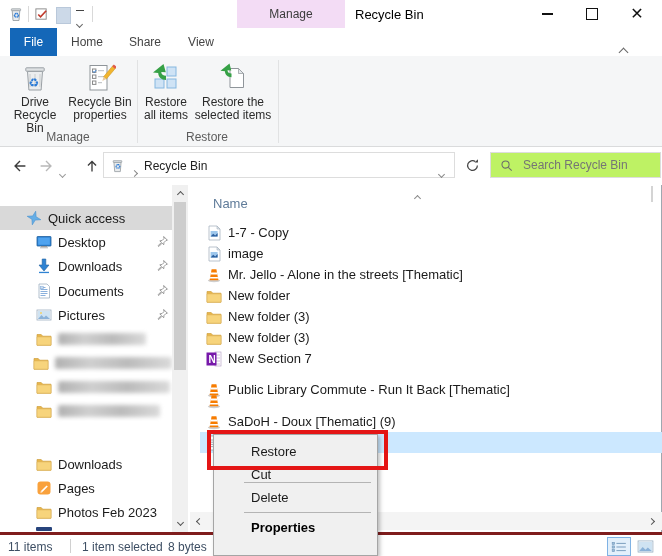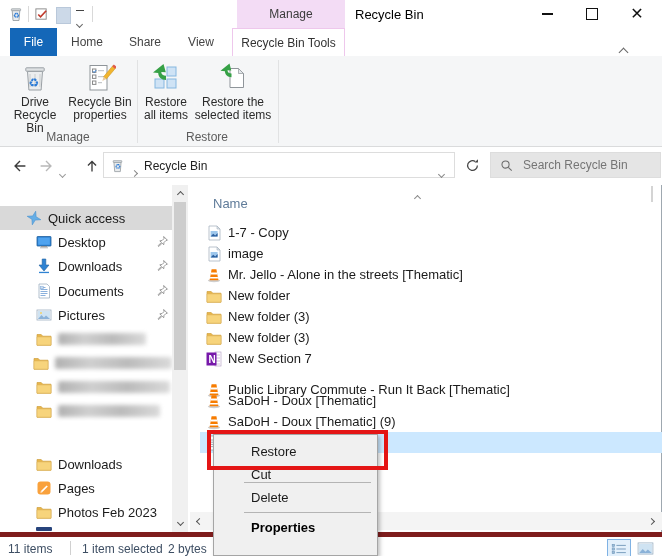--- a/index.html
+++ b/index.html
@@ -39,21 +39,21 @@
   .rbtn{position:absolute;top:4px;text-align:center;color:#2b2b2b;font-size:12px;line-height:13px;}
   .rbtn .ric{height:36px;display:flex;align-items:center;justify-content:center;}
   .rgroup-label{position:absolute;top:74px;font-size:12px;color:#5c5c5c;text-align:center;}
   .rsep{position:absolute;top:4px;width:1px;height:83px;background:#e1e2e3;}
 
   
   .addrrow{top:147px;left:0;width:662px;height:38px;background:#fff;}
   .addrbox{top:5px;left:103px;width:352px;height:26px;border:1px solid #ddd;box-sizing:border-box;background:#fff;}
   .addr-text{font-size:12px;color:#222;}
   .refreshbox{top:5px;left:456px;width:32px;height:26px;}
-  .searchbox{top:5px;left:490px;width:171px;height:26px;border:1px solid #ddd;box-sizing:border-box;background:#e5e5e5;display:flex;align-items:center;}
+  .searchbox{top:5px;left:490px;width:171px;height:26px;border:1px solid #ddd;box-sizing:border-box;background:#bef264;display:flex;align-items:center;}
   .searchbox input{border:none;outline:none;font-size:12px;color:#757575;width:120px;font-family:inherit;background:transparent;}
   .searchbox input::placeholder{color:#757575;opacity:1;}
 
   
   .sidebar{top:185px;left:0;width:188px;height:347px;background:#fff;}
   .sbitem{position:absolute;left:0;width:172px;height:24px;display:flex;align-items:center;font-size:13px;color:#1b1b1b;}
   .sbitem .ico{width:16px;height:16px;flex:0 0 16px;}
   .sbitem.sel{background:#d9d9d9;}
   .pin{position:absolute;width:13px;height:13px;}
   .blurbar{height:12px;border-radius:2px;background:linear-gradient(90deg,#7e7e7e,#b0b0b0 30%,#8f8f8f 62%,#c2c2c2);filter:blur(2px);opacity:.6;}
@@ -64,21 +64,21 @@
   .fheader{top:196px;left:213px;font-size:13px;color:#5f7b99;}
   .frow{position:absolute;left:200px;width:462px;height:21px;display:flex;align-items:center;font-size:13px;color:#1b1b1b;}
   .frow .ico{width:16px;height:16px;flex:0 0 16px;margin-left:6px;margin-right:6px;}
   .frow.sel{background:#cce8ff;}
   .vsliver{top:186px;left:651px;width:2px;height:16px;background:#d4d4d4;}
 
   
   .hscroll{top:512px;left:190px;width:472px;height:18px;background:#f4f4f4;}
 
   
-  .statusbar{top:532px;left:0;width:662px;height:24px;background:#fff;border-top:5px solid #7f1d1d;box-sizing:border-box;font-size:12px;color:#3d4e63;}
+  .statusbar{top:532px;left:0;width:662px;height:24px;background:#fff;border-top:3px solid #7f1d1d;box-sizing:border-box;font-size:12px;color:#3d4e63;}
   .st-sep{position:absolute;top:4px;width:1px;height:14px;background:#d0d0d0;}
   .viewbtn{position:absolute;top:2px;width:24px;height:19px;box-sizing:border-box;}
   .viewbtn.active{border:1px solid #7fb2e4;background:#e3f0fb;}
 
   
   .ctxmenu{top:434px;left:213px;width:165px;height:122px;background:#f0f0f0;border:1px solid #a5a5a5;box-sizing:border-box;box-shadow:2px 2px 4px rgba(0,0,0,.25);z-index:5;}
   .mitem{position:relative;height:30px;display:flex;align-items:center;padding-left:37px;font-size:13px;color:#1b1b1b;}
   .mitem.bold{font-weight:bold;color:#000;}
   .msep{height:1px;background:#b4b4b4;margin:1px 6px 1px 30px;}
   .redbox{top:430px;left:207px;width:181px;height:40px;border:4px solid #e41515;box-sizing:border-box;z-index:6;}
@@ -131,23 +131,20 @@
         <span>File</span>
       </div>
     <div class="abs ctr tab" style="left:60px;width:54px;">
         <span>Home</span>
       </div>
     <div class="abs ctr tab" style="left:118px;width:54px;">
         <span>Share</span>
       </div>
     <div class="abs ctr tab" style="left:176px;width:50px;">
         <span>View</span>
-      </div>
-    <div class="abs ctr tool-tab">
-        <span>Recycle Bin Tools</span>
       </div>
     <div class="abs" style="left:620px;top:14px;"><span class="chev up"></span></div>
     <div class="abs ctr help-circle">
         <span>?</span>
       </div>
   </div>
 
   <div class="abs ribbon">
     <div class="rbtn" style="left:4px;width:62px;">
       <div class="ric">
@@ -457,21 +454,20 @@
         </svg></span>
     <span class="txt">Public Library Commute - Run It Back [Thematic]</span>
   </div>
   <div class="frow" style="top:390px;">
     <span class="ico"><svg width="16" height="16" viewBox="0 0 16 16">
           <ellipse cx="8" cy="13.6" rx="6.2" ry="1.6" fill="#cfcfcf"></ellipse>
           <path d="M5.6 2.3h4.8l2 11H3.6z" fill="#f77c00"></path>
           <path d="M5 5.4h6l.4 2.2H4.6z" fill="#fff"></path>
           <path d="M4.2 10h7.6l.3 1.6H3.9z" fill="#fff"></path>
         </svg></span>
-    <span class="txt">SaDoH - Doux [Thematic]</span>
   </div>
   <div class="frow" style="top:411px;">
     <span class="ico"><svg width="16" height="16" viewBox="0 0 16 16">
           <ellipse cx="8" cy="13.6" rx="6.2" ry="1.6" fill="#cfcfcf"></ellipse>
           <path d="M5.6 2.3h4.8l2 11H3.6z" fill="#f77c00"></path>
           <path d="M5 5.4h6l.4 2.2H4.6z" fill="#fff"></path>
           <path d="M4.2 10h7.6l.3 1.6H3.9z" fill="#fff"></path>
         </svg></span>
     <span class="txt">SaDoH - Doux [Thematic] (9)</span>
   </div>
@@ -490,21 +486,21 @@
       </div>
     <div class="abs ctr" style="left:454px;top:2px;width:14px;height:14px;">
         <span class="chev right sm" style="border-color:#555;"></span>
       </div>
   </div>
 
   <div class="abs statusbar">
     <span class="abs txt" style="left:8px;top:5px;">11 items</span>
     <div class="st-sep" style="left:70px;"></div>
     <span class="abs txt" style="left:82px;top:5px;">1 item selected</span>
-    <span class="abs txt" style="left:168px;top:5px;">2 bytes</span>
+    <span class="abs txt" style="left:168px;top:5px;">8 bytes</span>
     <div class="viewbtn active ctr" style="left:607px;">
       <svg width="16" height="12" viewBox="0 0 18 14">
           <rect x="1" y="1.5" width="3" height="2.6" fill="#9bbcd8" stroke="#6b92b5" stroke-width=".6"></rect>
           <rect x="1" y="5.7" width="3" height="2.6" fill="#9bbcd8" stroke="#6b92b5" stroke-width=".6"></rect>
           <rect x="1" y="9.9" width="3" height="2.6" fill="#9bbcd8" stroke="#6b92b5" stroke-width=".6"></rect>
           <path d="M6 2.8h11M6 7h11M6 11.2h11" stroke="#6b92b5" stroke-width="1"></path>
         </svg>
     </div>
     <div class="viewbtn ctr" style="left:633px;">
       <svg width="17" height="13" viewBox="0 0 18 14">

